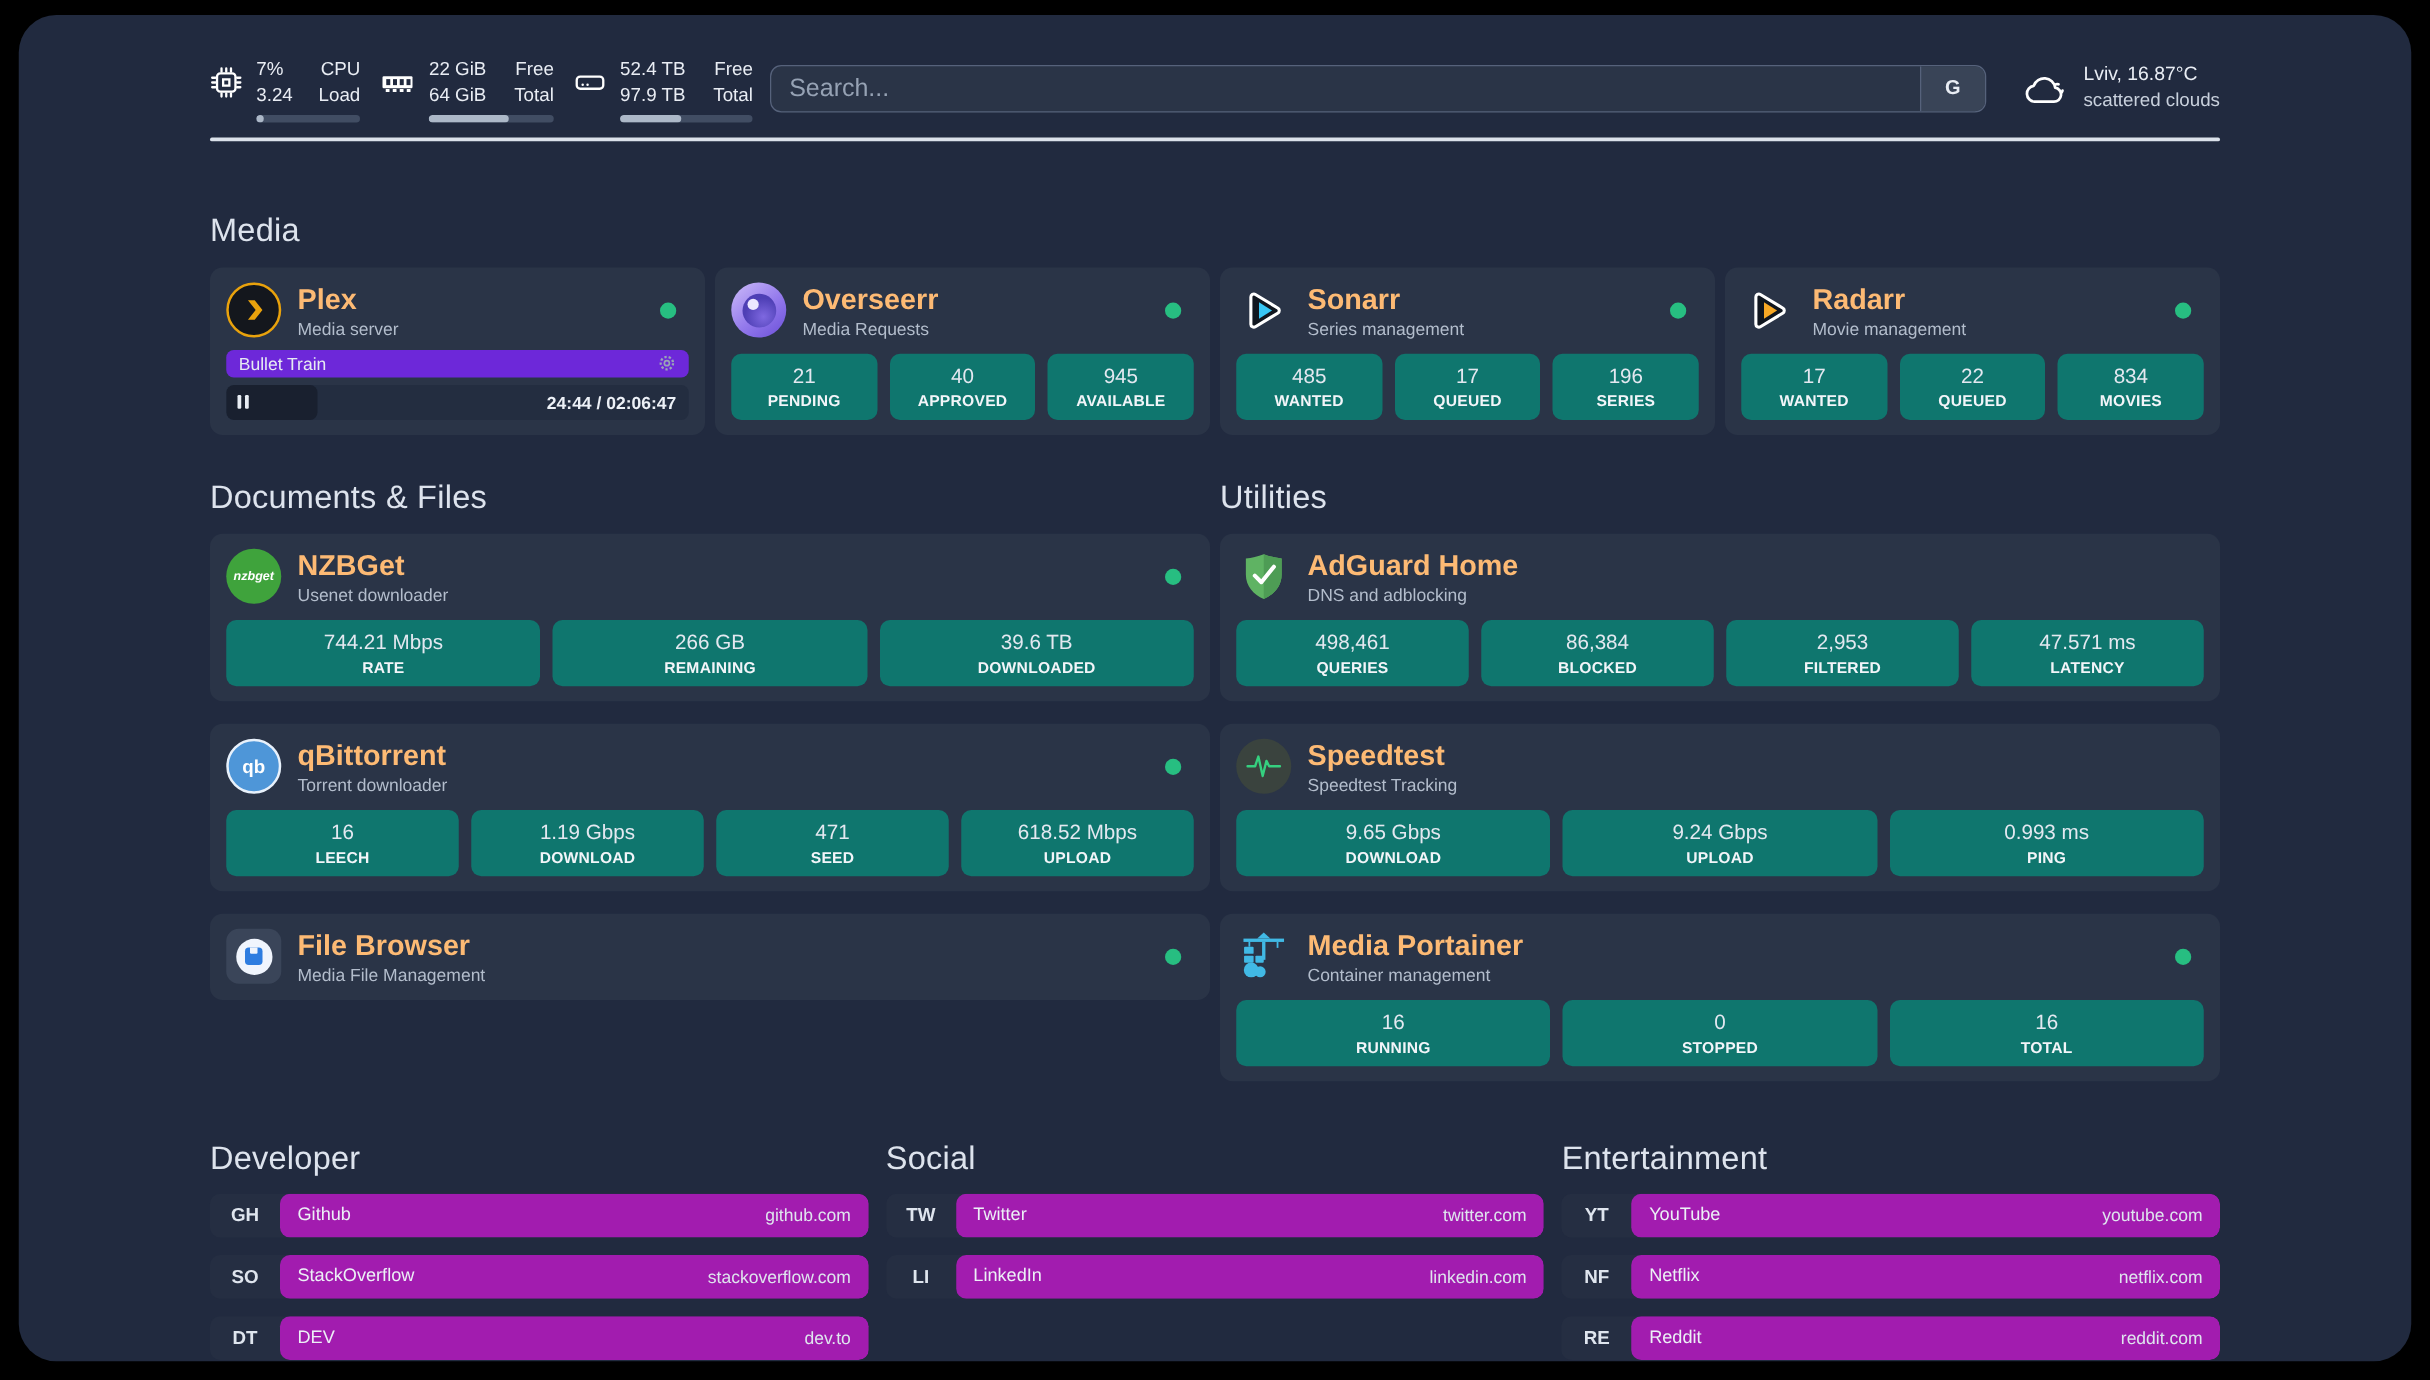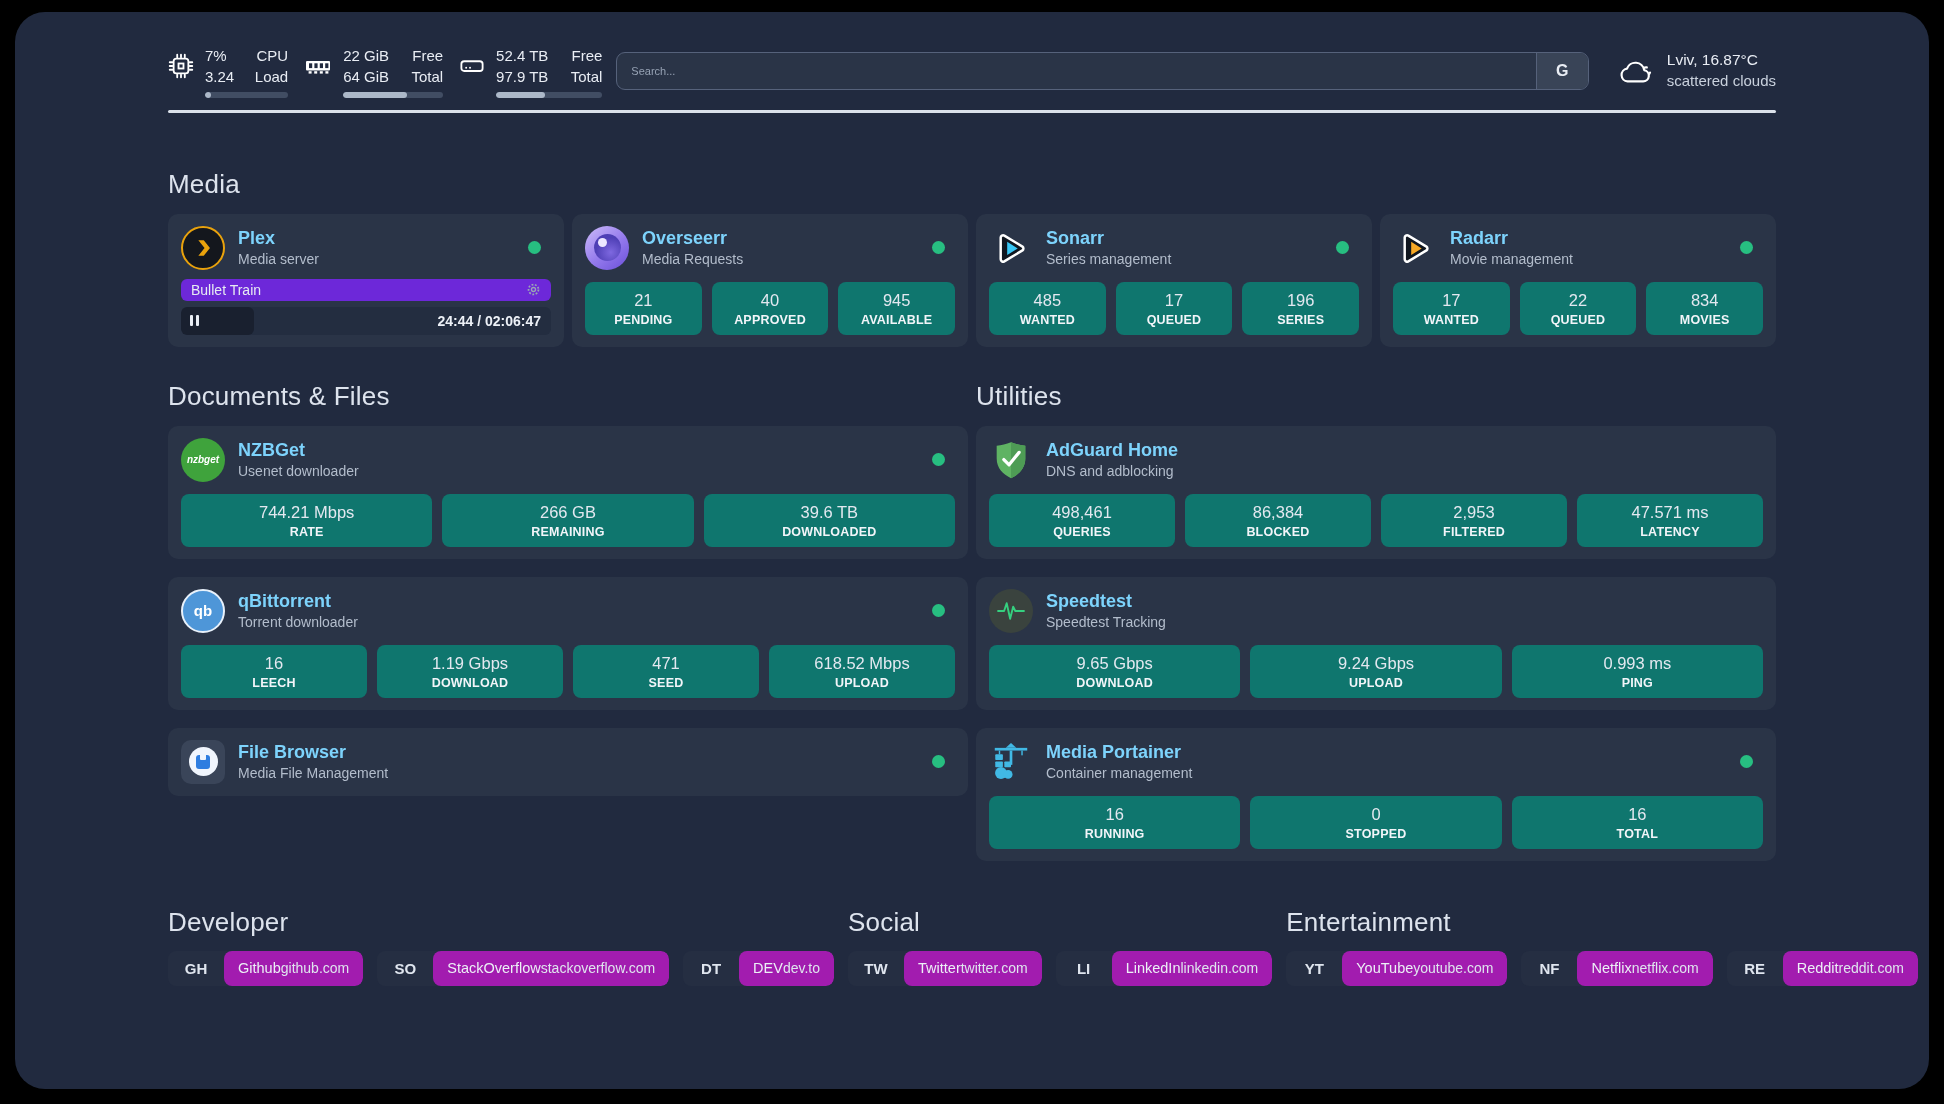--- a/index.html
+++ b/index.html
@@ -16,21 +16,21 @@
   .stat-body { display:flex; flex-direction:column; }
   .stat-cols { display:flex; gap:14px; font-size:15px; line-height:1.4; }
   .stat-col { display:flex; flex-direction:column; }
   .stat-col.labels { text-align:right; min-width:40px; }
   .stat-track { margin-top:5px; height:6px; border-radius:3px; background:#414D63; overflow:hidden; }
   .stat-fill { height:100%; background:#ACB8C8; border-radius:3px; }
 
   .searchwrap { flex:1; margin:0 28px 0 14px; height:38px; border:1.5px solid #56627B;
                 border-radius:9px; background:#2A3447; display:flex; align-items:stretch; overflow:hidden; }
   .searchwrap input { flex:1; background:transparent; border:none; outline:none; color:#E9EDF4;
-                      font-size:11px; padding:0 14px; font-family:inherit; }
+                      font-size:20px; padding:0 14px; font-family:inherit; }
   .searchwrap input::placeholder { color:#96A2B4; }
   .search-engine { width:52px; background:#394457; border-left:1.5px solid #56627B;
                    display:flex; align-items:center; justify-content:center;
                    font-size:16px; font-weight:600; color:#E9EDF4; cursor:pointer; }
 
   .weather { display:flex; align-items:center; gap:12px; white-space:nowrap; }
   .weather-txt { font-size:15.5px; line-height:1.35; }
   .weather-cond { color:#C9D1DD; font-size:15px; }
 
   .separator { height:2.5px; background:#DBE1EA; border-radius:2px; margin-top:10px; }
@@ -38,21 +38,21 @@
   
   h2.sec { font-size:26px; font-weight:500; color:#DDE3ED; letter-spacing:.2px; }
   .media-head { margin-top:56px; }
   .grid4 { display:grid; grid-template-columns:repeat(4,1fr); gap:8px; margin-top:14px; }
   .cols2 { display:grid; grid-template-columns:1fr 1fr; gap:8px; margin-top:34px; }
   .colstack { display:flex; flex-direction:column; gap:18px; margin-top:14px; }
 
   .card { background:#2A3447; border-radius:10px; padding:12px 13px; cursor:pointer; }
   .card-head { display:flex; align-items:center; gap:13px; }
   .app-titles { display:flex; flex-direction:column; gap:2px; }
-  .app-name { font-size:18px; font-weight:700; color:#7dd3fc; }
+  .app-name { font-size:23px; font-weight:700; color:#fdba74; }
   .app-sub  { font-size:14px; color:#B3BDCC; }
   .dot { width:13px; height:13px; border-radius:50%; background:#27BE81; margin-left:auto; margin-right:10px; flex:0 0 auto; }
 
   .stats-row { display:flex; gap:10px; margin-top:12px; }
   .tile { flex:1; background:#0f766e; border-radius:8px; text-align:center; padding:9px 4px 8px; }
   .tile-v { font-size:16.5px; color:#E3E8F0; white-space:nowrap; }
   .tile-l { font-size:12.5px; font-weight:700; color:#F2F5F9; margin-top:3px; letter-spacing:.2px; }
 
   
   .app-icon { width:44px; height:44px; flex:0 0 auto; display:flex; align-items:center; justify-content:center; }
@@ -75,21 +75,21 @@
   .np-bar { margin-top:6px; position:relative; background:#232D40; border-radius:6px; height:28px; overflow:hidden; }
   .np-fill { position:absolute; left:0; top:0; bottom:0; background:#19202F; border-radius:6px;
              display:flex; align-items:center; padding-left:9px; gap:3px; }
   .pausebar { width:3px; height:11px; background:#E8EDF4; border-radius:1px; display:inline-block; }
   .np-time { position:absolute; right:10px; top:0; bottom:0; display:flex; align-items:center;
              font-size:14px; font-weight:600; color:#EDF1F7; }
   .gear { display:flex; cursor:pointer; }
 
   
   .bookmarks { display:grid; grid-template-columns:1fr 1fr 1fr; gap:14px; margin-top:46px; }
-  .bm-rows { display:flex; flex-direction:row; gap:14px; margin-top:13px; }
+  .bm-rows { display:flex; flex-direction:column; gap:14px; margin-top:13px; }
   .bm-row { display:flex; align-items:stretch; background:#252E42; border-radius:8px; height:35px; cursor:pointer; overflow:hidden; }
   .bm-abbr { width:56px; display:flex; align-items:center; justify-content:center;
              font-size:15px; font-weight:600; color:#DFE5EE; flex:0 0 auto; }
   .bm-bar { flex:1; background:#a21caf; border-radius:8px; display:flex; align-items:center;
             justify-content:space-between; padding:0 14px; }
   .bm-name { font-size:14.5px; color:#ECF0F6; }
   .bm-url { font-size:14px; color:#DFE5EE; }
 
   svg { display:block; }
 </style>

